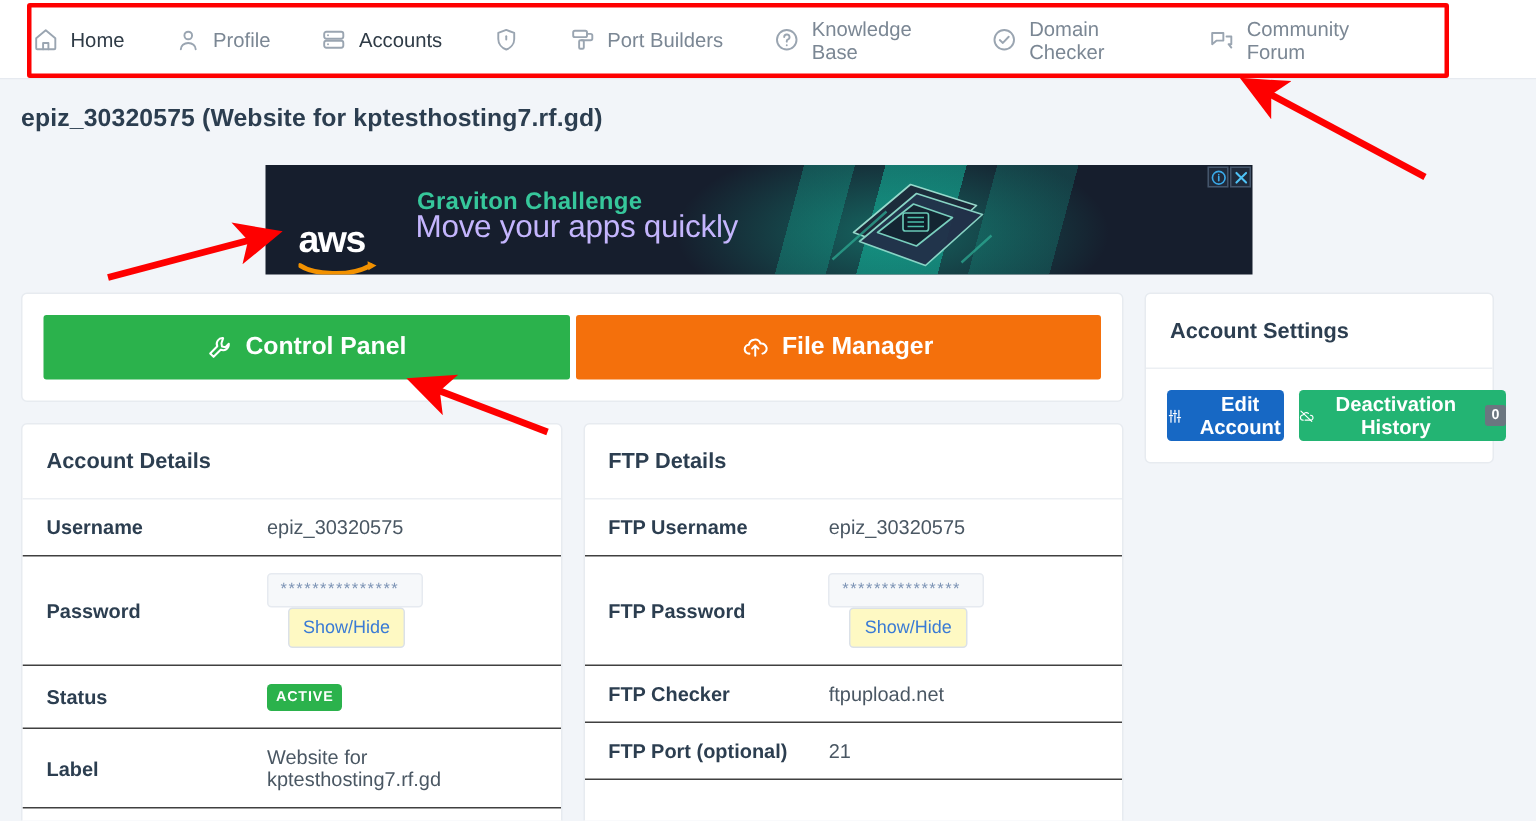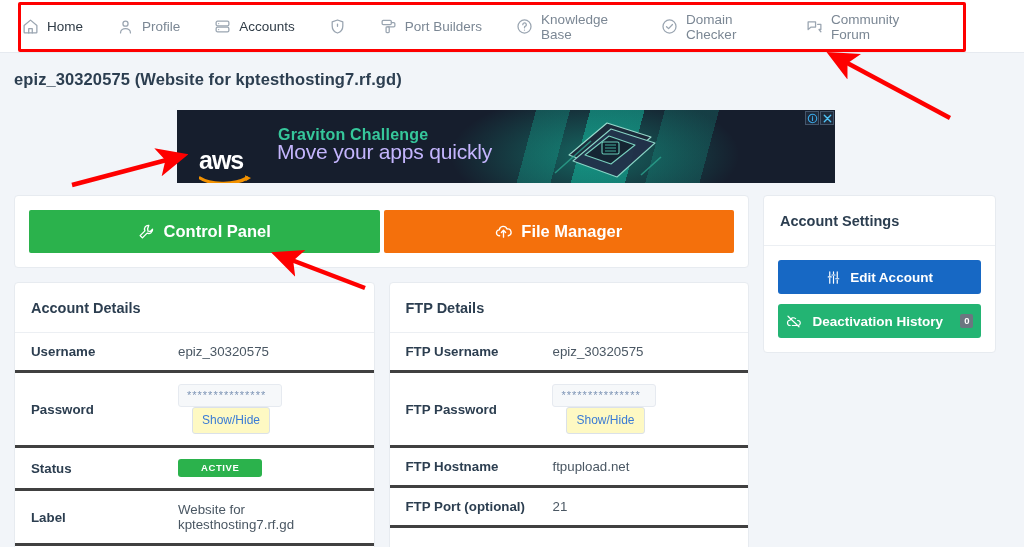--- a/index.html
+++ b/index.html
@@ -141,21 +141,21 @@
   .detail-card { flex: 1 1 0; overflow: hidden; }
   .card-head {
     font-size: 14.5px; font-weight: bold; color: #2c3e50;
     padding: 17px 16px 16px;
     border-bottom: 1px solid #eceff3;
   }
   table.kv { width: 100%; border-collapse: collapse; }
   table.kv td {
     padding: 11px 10px 11px 16px;
     font-size: 13.3px;
-    border-bottom: 3px solid #404040;
+    border-bottom: 1px solid #404040;
     vertical-align: middle;
     height: 36px;
   }
   table.kv td.k { width: 41%; font-weight: bold; color: #2c3e50; }
   table.kv td.v { color: #4a5763; }
 
   .pw-mask {
     display: inline-block;
     background: #f6f8fa; border: 1px solid #e6eaf0; border-radius: 3px;
     color: #7d94b5; font-size: 11px; letter-spacing: 1px;
@@ -164,29 +164,29 @@
   }
   .pw-toggle {
     display: inline-block; margin-left: 14px;
     background: #fef9c3; border: 1px solid #dbe1e8; border-radius: 3px;
     color: #3a7bd5; font-size: 12px;
     padding: 5px 9px 6px; cursor: pointer; vertical-align: middle;
   }
   .badge-active {
     display: inline-block; background: #2bb24c; color: #fff;
     font-size: 9.5px; font-weight: bold; letter-spacing: .6px;
-    padding: 3px 23px 4px; border-radius: 3px;
+    padding: 3px 6px 4px; border-radius: 3px;
   }
 
   
   .settings-head {
     font-size: 14.5px; font-weight: bold; color: #2c3e50;
     padding: 17px 16px 16px; border-bottom: 1px solid #eceff3;
   }
-  .settings-body { padding: 14px; display: flex; flex-direction: column; gap: 10px; }
+  .settings-body { padding: 14px; display: flex; flex-direction: row; gap: 10px; }
   .side-btn {
     height: 34px; border: none; border-radius: 3px; cursor: pointer;
     color: #fff; font-size: 13.5px; font-weight: bold;
     display: flex; align-items: center; justify-content: center; gap: 9px;
     font-family: "Liberation Sans", sans-serif;
   }
   .side-btn svg { width: 15px; height: 15px; display:block; }
   .btn-blue { background: #1768c4; }
   .btn-teal { background: #23b473; gap: 12px; }
   .count-pill {
@@ -401,21 +401,21 @@
                 <td class="v">epiz_30320575</td>
               </tr>
               <tr>
                 <td class="k">FTP Password</td>
                 <td class="v">
                   <span class="pw-mask">***************</span>
                   <span class="pw-toggle">Show/Hide</span>
                 </td>
               </tr>
               <tr>
-                <td class="k">FTP Hostname</td>
+                <td class="k">FTP Checker</td>
                 <td class="v">ftpupload.net</td>
               </tr>
               <tr>
                 <td class="k">FTP Port (optional)</td>
                 <td class="v">21</td>
               </tr>
             </tbody>
           </table>
         </div>
 

